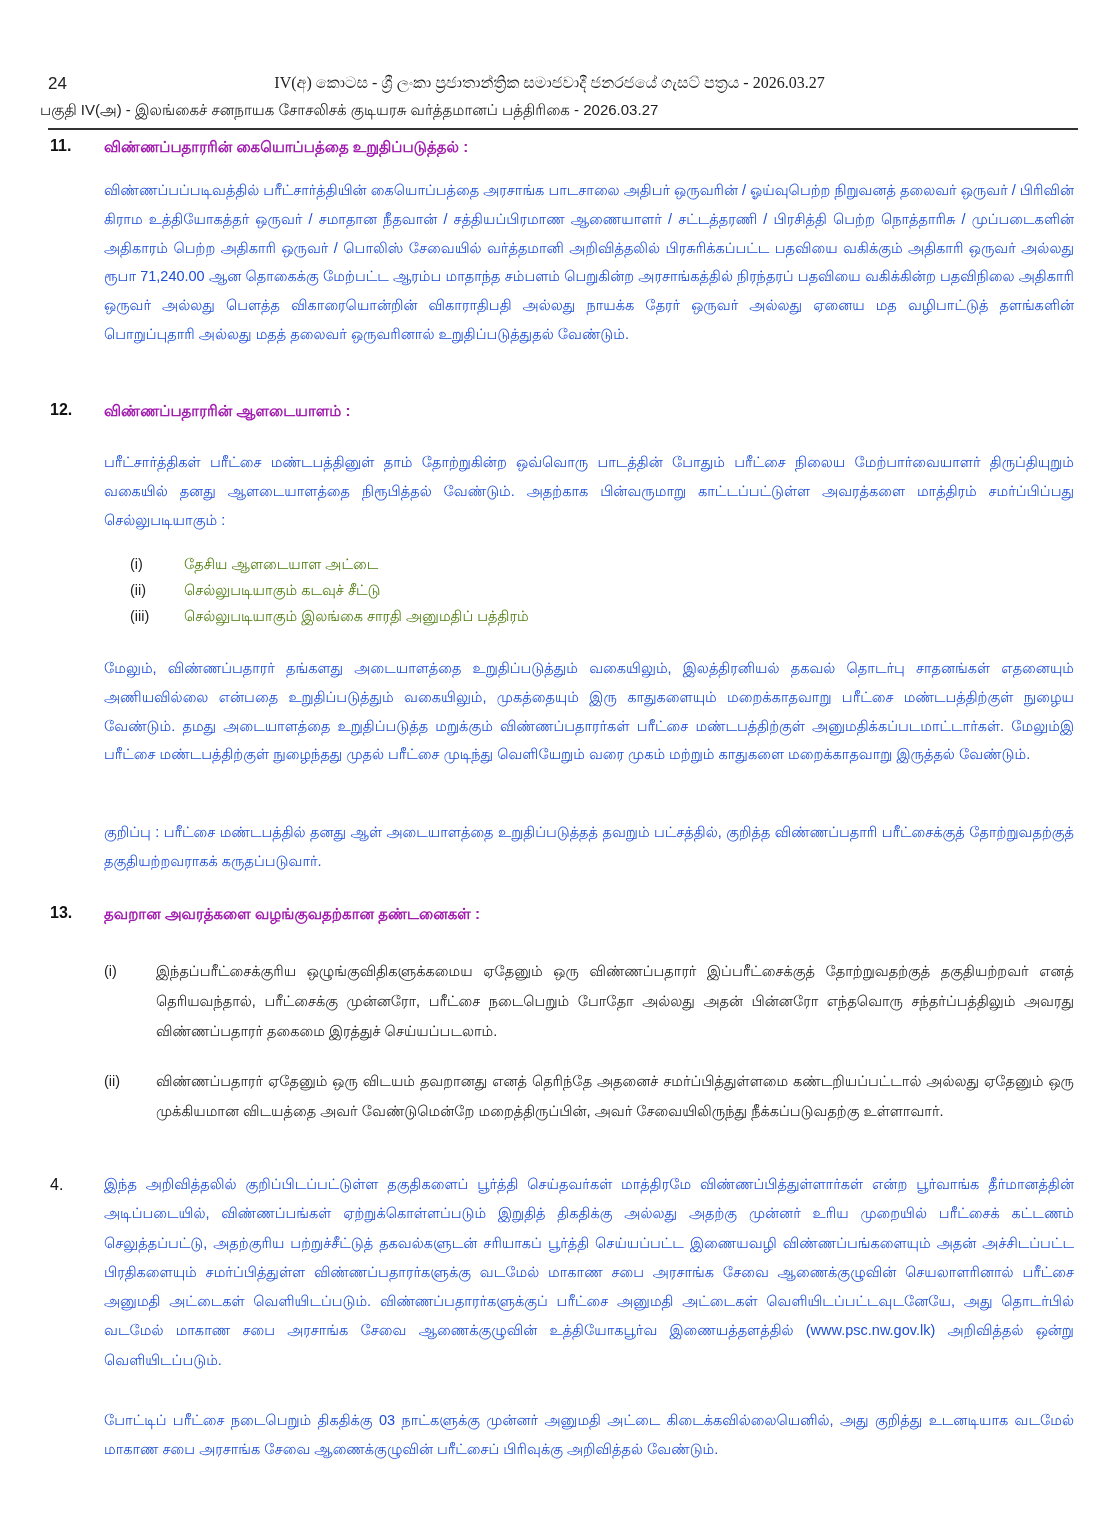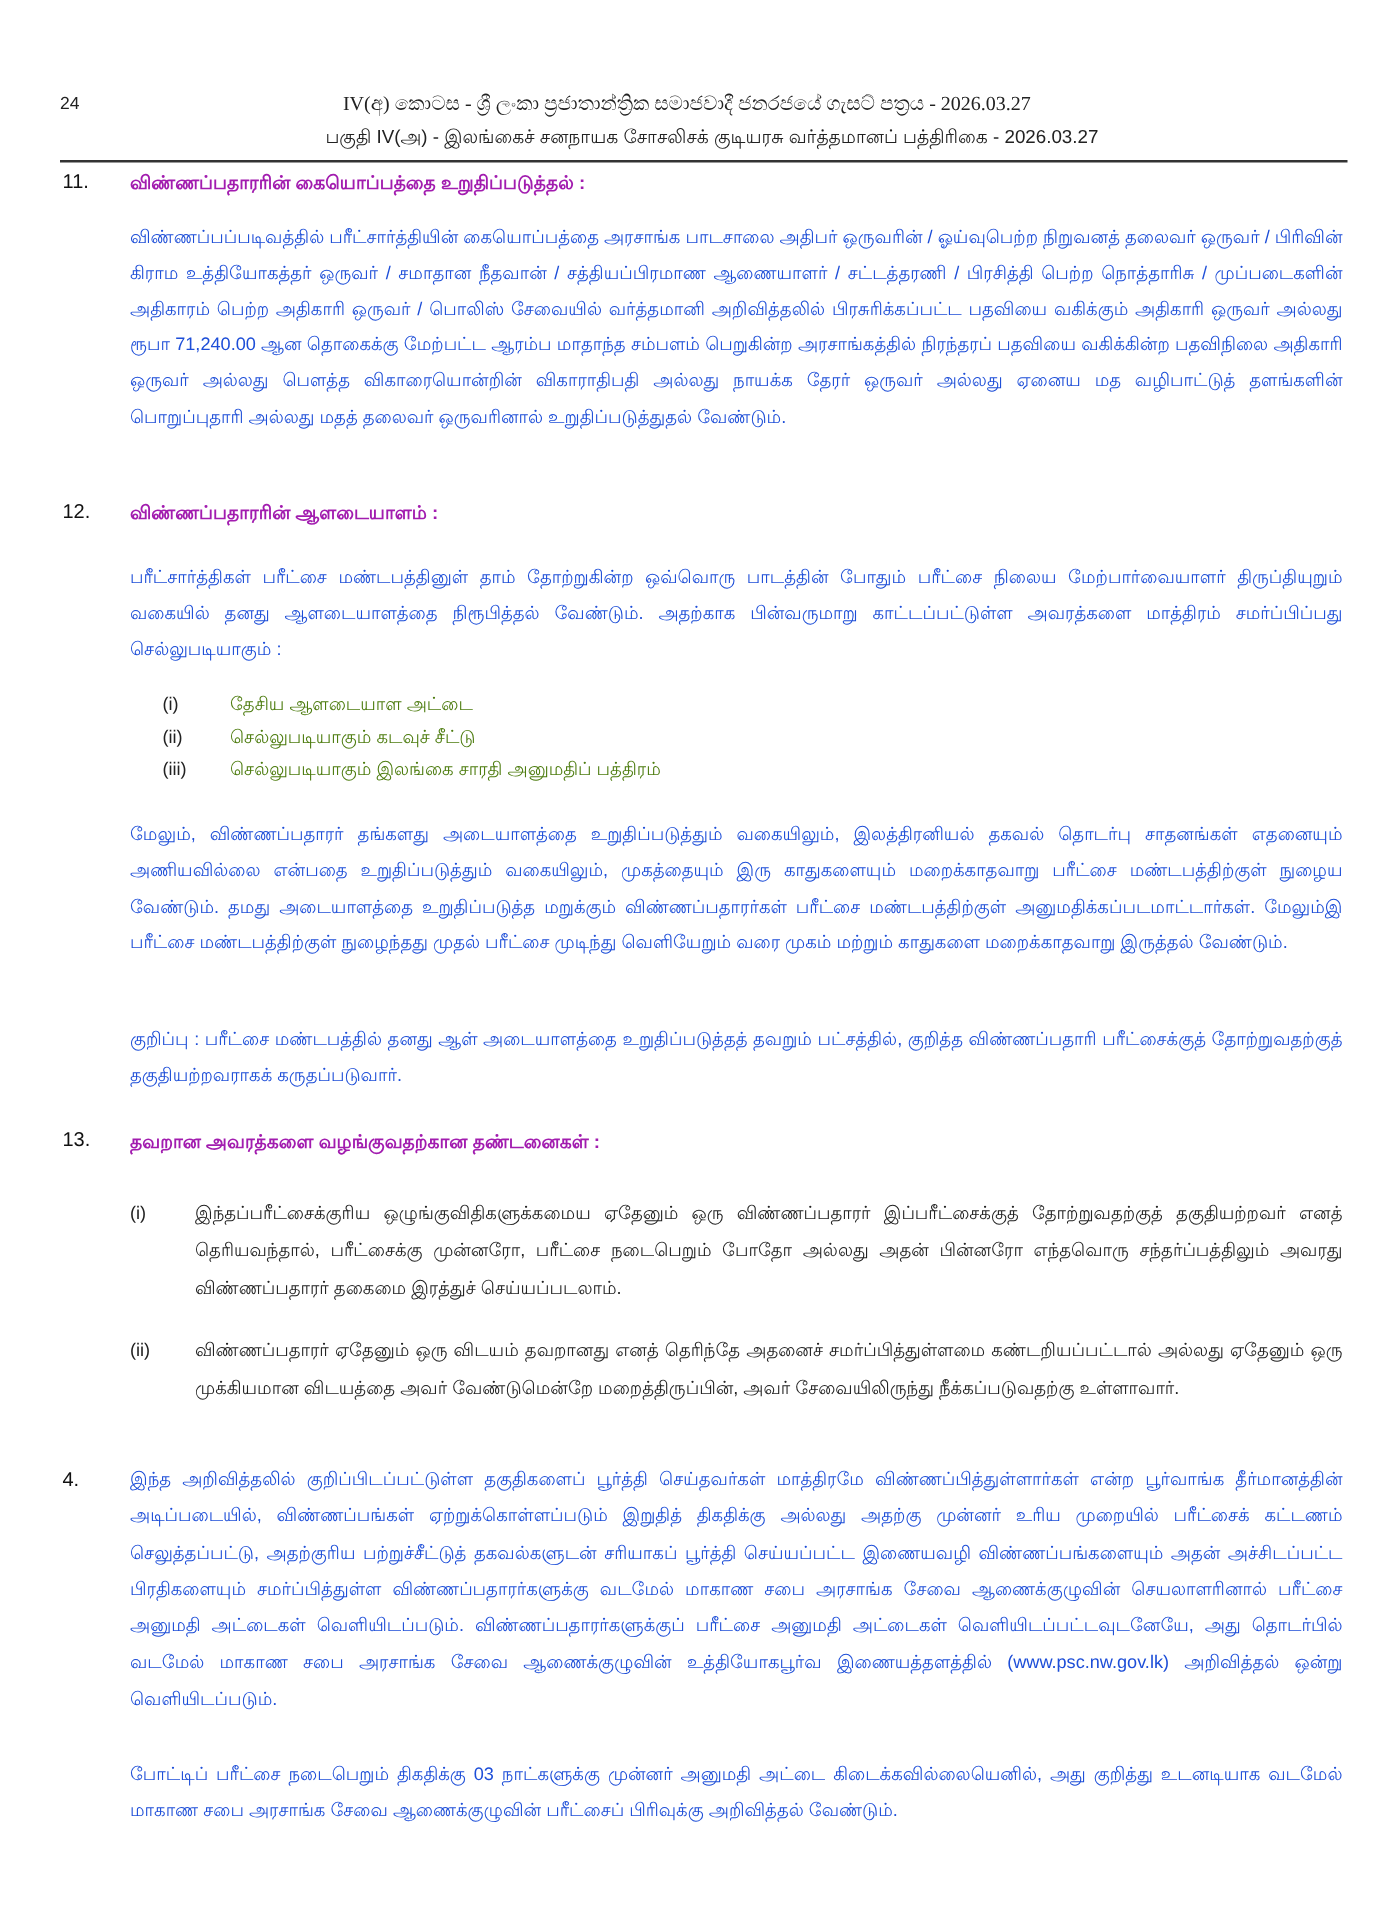--- a/index.html
+++ b/index.html
@@ -1,25 +1,25 @@
 <!DOCTYPE html>
 <html><head>
   <meta charset="utf-8">
   <style>
     html, body { margin: 0; padding: 0; background: #ffffff; }
     body {
       width: 1099px; height: 1533px; position: relative; overflow: hidden;
       color: #1a1a1a;
       font-family: "Liberation Sans", "DejaVu Sans", sans-serif;
     }
-    .page-num { position: absolute; left: 48px; top: 74px; font-size: 14px; color: #222; }
+    .page-num { position: absolute; left: 48px; top: 74px; font-size: 17px; color: #222; }
     .hdr1 { position: absolute; left: 0; width: 1099px; top: 74px; text-align: center; font-family: "Liberation Serif", "DejaVu Serif", serif; font-size: 16px; color: #222; box-sizing: border-box; }
-    .hdr2 { position: absolute; left: 0; width: 1099px; top: 101px; text-align: center; font-size: 15px; color: #222; padding-left: 40px; box-sizing: border-box; }
+    .hdr2 { position: absolute; left: 0; width: 1099px; top: 101px; font-size: 15px; color: #222; padding-left: 40px; box-sizing: border-box; }
     .rule { position: absolute; left: 48px; width: 1030px; top: 128px; height: 2px; background: #333; }
-    .sec-num { position: absolute; left: 50px; font-size: 16px; font-weight: normal; color: #111; }
+    .sec-num { position: absolute; left: 50px; font-size: 16px; font-weight: bold; color: #111; }
     .sec-title { position: absolute; left: 104px; font-size: 15px; font-weight: bold; color: #a21caf; }
     .para { position: absolute; left: 104px; width: 970px; font-size: 14.5px; line-height: 28.8px; text-align: justify; color: #1d4ed8; }
     .li-marker { position: absolute; font-size: 14.5px; color: #222; }
     .li-text { position: absolute; font-size: 14.5px; color: #4d7c0f; }
     .sub-para { position: absolute; left: 156px; width: 918px; font-size: 14.5px; line-height: 30px; text-align: justify; color: #222; }
   </style>
 </head>
 <body>
 
 <div>

